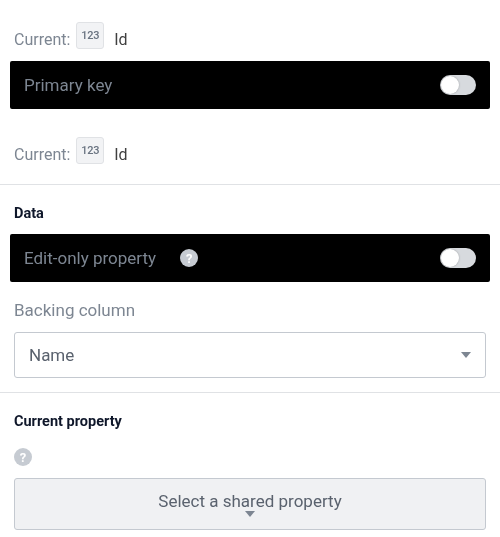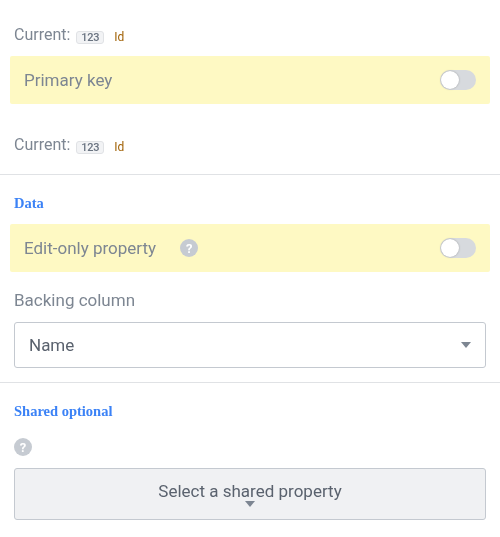--- a/index.html
+++ b/index.html
@@ -22,55 +22,54 @@
     gap: 6px;
     padding: 6px 14px;
   }
   .muted { color: #7d8692; font-size: 16px; }
   .type-badge {
     background: #f2f3f5;
     border: 1px solid #e0e2e5;
     border-radius: 3px;
     font-size: 11px;
     color: #697380;
-    padding: 0 4px;
+    padding: 7px 4px;
     line-height: 1;
     font-weight: 500;
     letter-spacing: -0.3px;
   }
   .col-name {
-    color: #a16207;
-    font-size: 12px;
+    color: #404040;
+    font-size: 16px;
     margin-left: 4px;
     margin-top: 24px;
   }
   .toggle-row, .toggle-row-tight {
     display: flex;
     align-items: center;
     justify-content: space-between;
     padding: 14px 14px;
-    background: #fef9c3;
+    background: #000000;
     margin: 6px 10px;
     border-radius: 2px;
   }
   .toggle-row-tight .label-wrap {
     display: flex;
     align-items: center;
     gap: 24px;
   }
   .toggle-label {
     color: #7d8692;
     font-size: 17px;
   }
   .section-heading {
     font-weight: 700;
     font-size: 14.5px;
-    color: #3b82f6;
+    color: #0f172a;
     padding: 6px 14px 6px;
-    font-family: Liberation Serif, serif;
   }
   
   .toggle {
     position: relative;
     width: 36px;
     height: 20px;
     border-radius: 999px;
     background: #d7dade;
     cursor: pointer;
   }
@@ -174,21 +173,21 @@
 <div class="field-label-row">
   <span class="field-label">Backing column</span>
 </div>
 <div class="select">
   <span class="select-text">Name</span>
   <span class="caret"></span>
 </div>
 
 <hr class="section-divider">
 
-<div class="section-heading">Shared optional</div>
+<div class="section-heading">Current property</div>
 
 <div class="field-label-row">
   <span class="help-icon">?</span>
 </div>
 <div class="select select-dark">
   <span class="select-text">Select a shared property</span>
   <span class="caret"></span>
 </div>
 
 </body></html>

